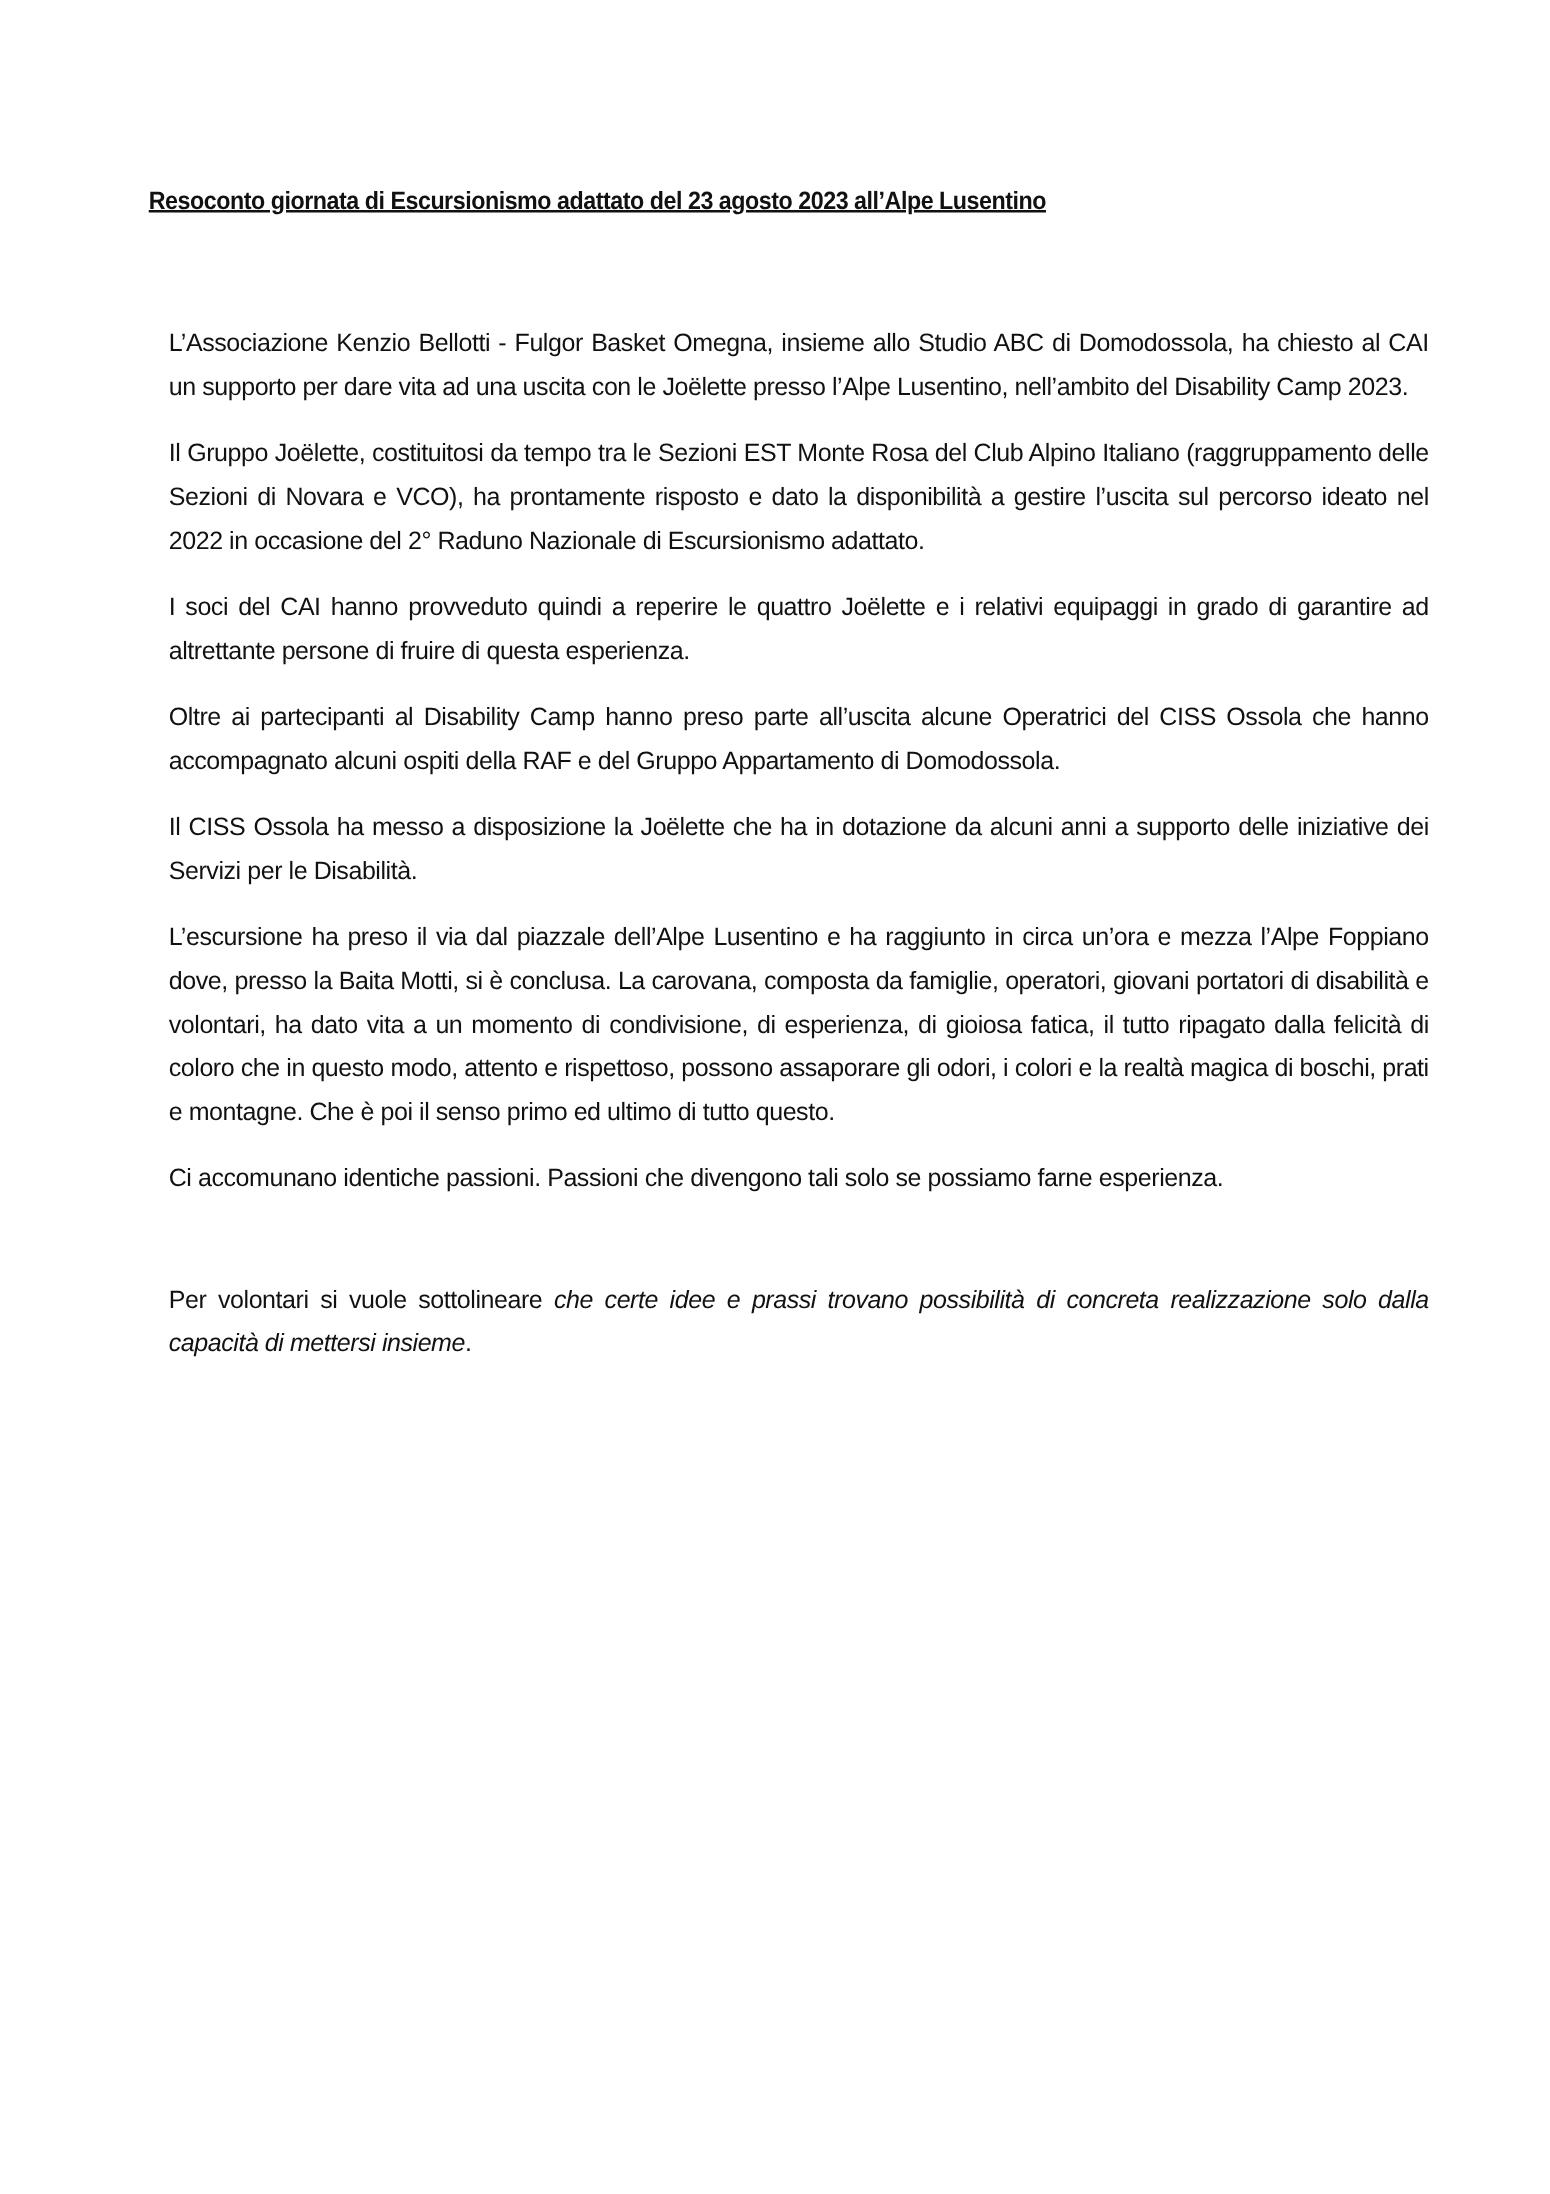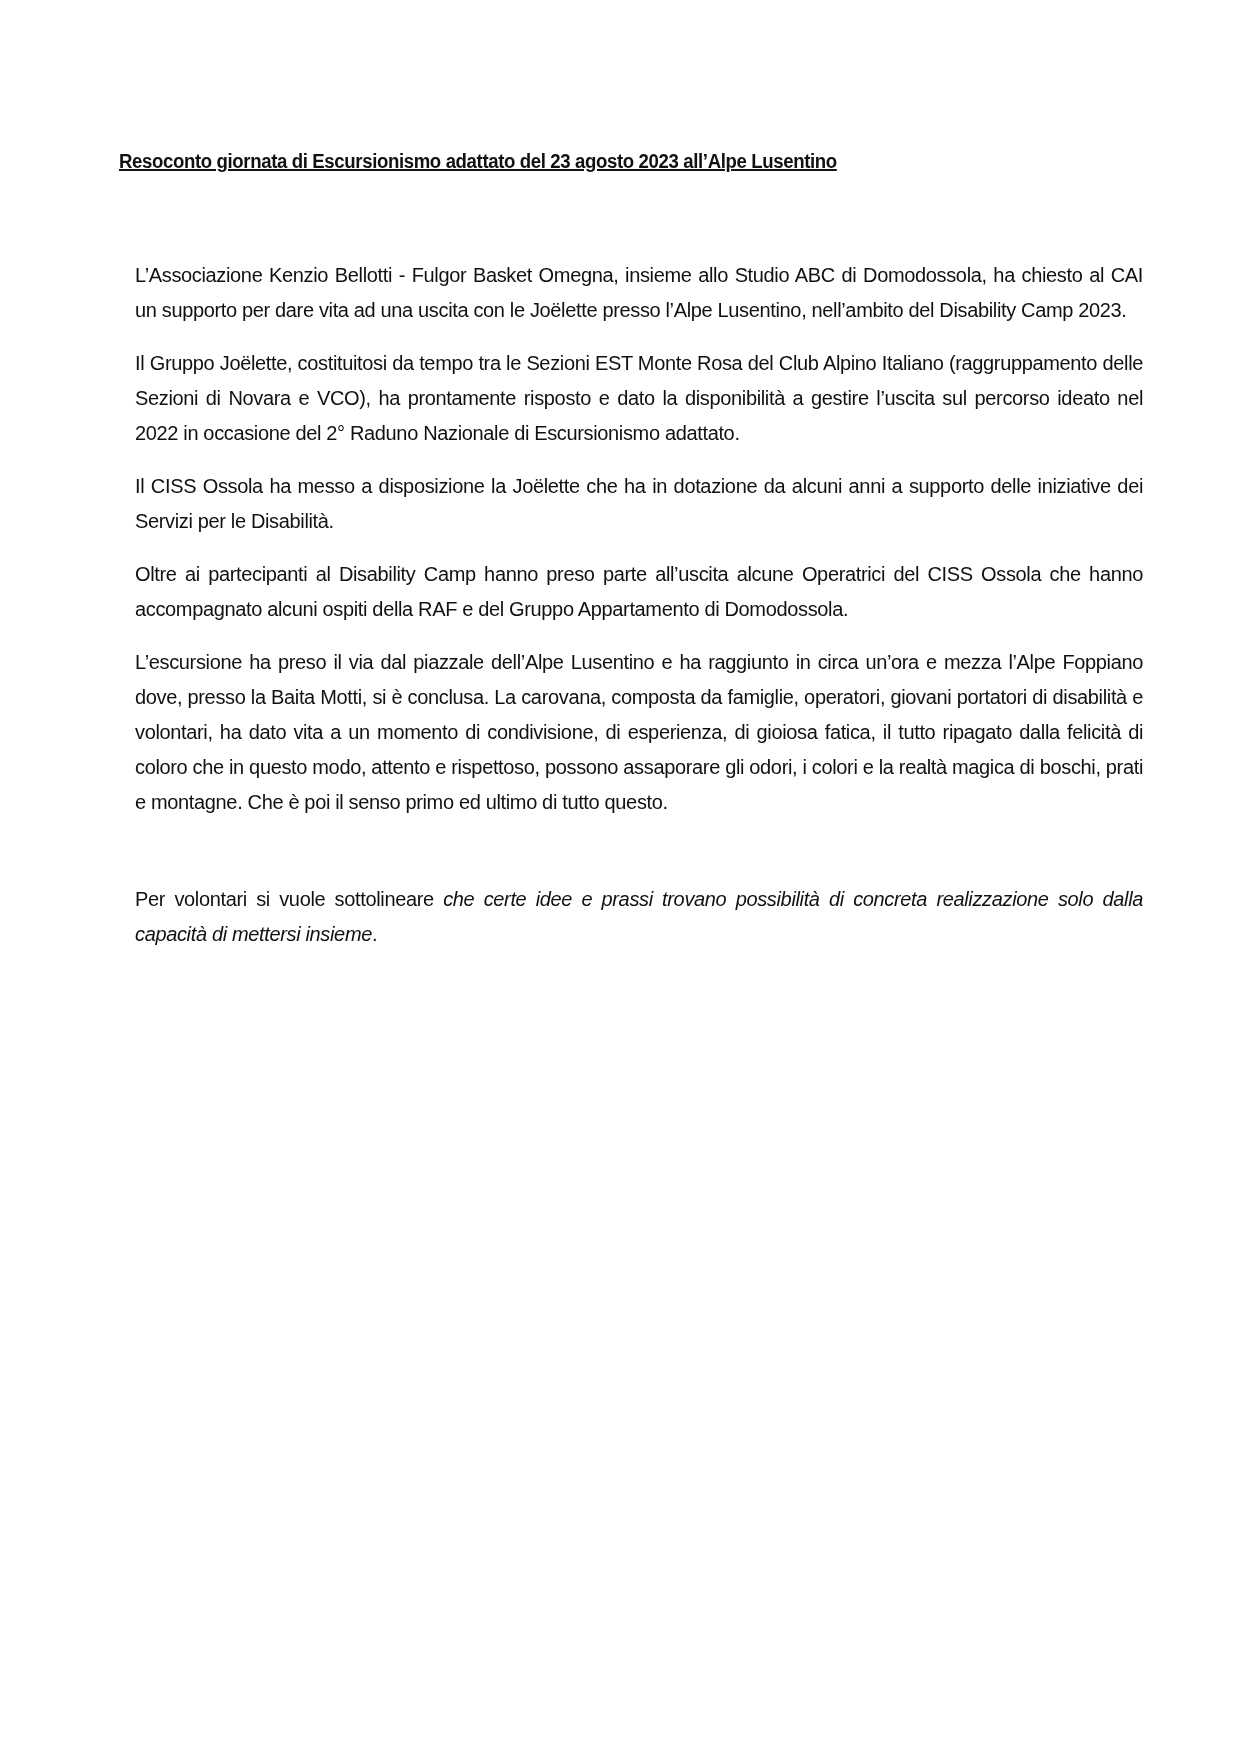--- a/index.html
+++ b/index.html
@@ -25,18 +25,20 @@
   .it { font-style: italic; }
 </style>
 </head>
 <body>
 
 <div class="page">
   <div class="title">Resoconto giornata di Escursionismo adattato del 23 agosto 2023 all’Alpe Lusentino</div>
   <div class="body">
     <p>L’Associazione Kenzio Bellotti - Fulgor Basket Omegna, insieme allo Studio ABC di Domodossola, ha chiesto al CAI un supporto per dare vita ad una uscita con le Joëlette presso l’Alpe Lusentino, nell’ambito del Disability Camp 2023.</p>
     <p>Il Gruppo Joëlette, costituitosi da tempo tra le Sezioni EST Monte Rosa del Club Alpino Italiano (raggruppamento delle Sezioni di Novara e VCO), ha prontamente risposto e dato la disponibilità a gestire l’uscita sul percorso ideato nel 2022 in occasione del 2° Raduno Nazionale di Escursionismo adattato.</p>
+    <p>I soci del CAI hanno provveduto quindi a reperire le quattro Joëlette e i relativi equipaggi in grado di garantire ad altrettante persone di fruire di questa esperienza.</p>
+    <p>Oltre ai partecipanti al Disability Camp hanno preso parte all’uscita alcune Operatrici del CISS Ossola che hanno accompagnato alcuni ospiti della RAF e del Gruppo Appartamento di Domodossola.</p>
     <p>Il CISS Ossola ha messo a disposizione la Joëlette che ha in dotazione da alcuni anni a supporto delle iniziative dei Servizi per le Disabilità.</p>
-    <p>Oltre ai partecipanti al Disability Camp hanno preso parte all’uscita alcune Operatrici del CISS Ossola che hanno accompagnato alcuni ospiti della RAF e del Gruppo Appartamento di Domodossola.</p>
     <p>L’escursione ha preso il via dal piazzale dell’Alpe Lusentino e ha raggiunto in circa un’ora e mezza l’Alpe Foppiano dove, presso la Baita Motti, si è conclusa. La carovana, composta da famiglie, operatori, giovani portatori di disabilità e volontari, ha dato vita a un momento di condivisione, di esperienza, di gioiosa fatica, il tutto ripagato dalla felicità di coloro che in questo modo, attento e rispettoso, possono assaporare gli odori, i colori e la realtà magica di boschi, prati e montagne. Che è poi il senso primo ed ultimo di tutto questo.</p>
+    <p>Ci accomunano identiche passioni. Passioni che divengono tali solo se possiamo farne esperienza.</p>
     <p class="gap"><span>Per volontari si vuole sottolineare </span><span class="it">che certe idee e prassi trovano possibilità di concreta realizzazione solo dalla capacità di mettersi insieme</span><span>.</span></p>
   </div>
 </div>
 
 </body></html>

